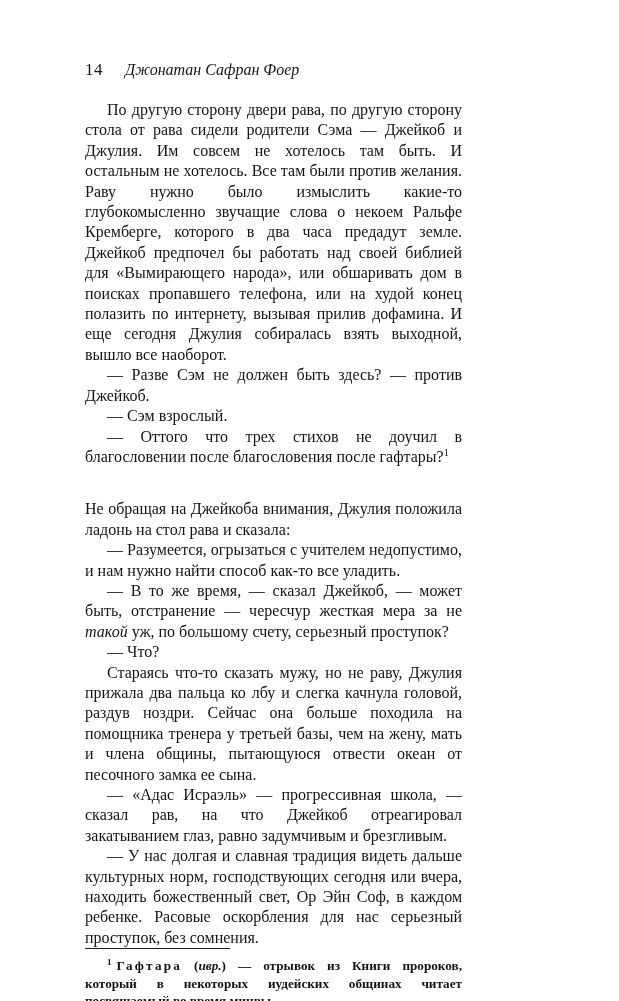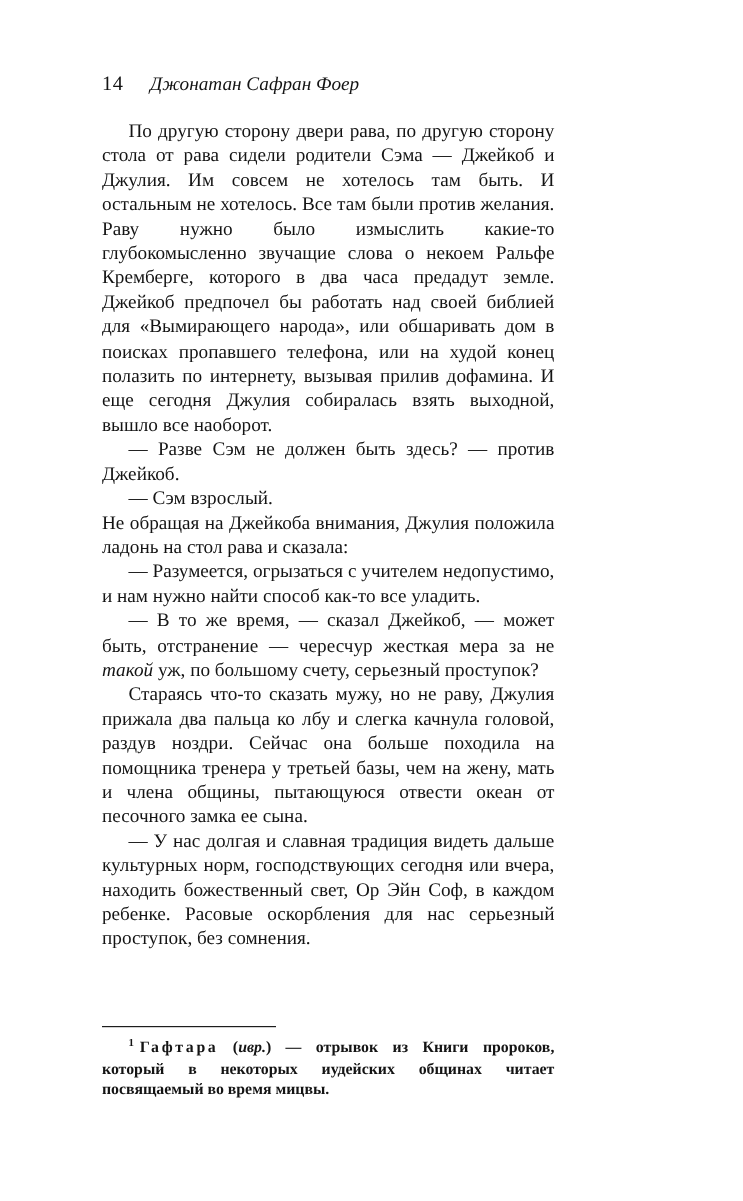--- a/index.html
+++ b/index.html
@@ -32,21 +32,21 @@
   .running-title {
     font-style: italic;
     font-size: 16px;
   }
   .body-text p {
     font-size: 16px;
     line-height: 20.4px;
     text-align: justify;
     text-indent: 22px;
   }
-  .body-text p.no-indent { text-indent: 0; }
+  .body-text p.no-indent { text-indent: 0; margin-top: 32px; }
   .fn-ref {
     font-size: 10px;
     line-height: 0;
     vertical-align: super;
   }
   .footnote {
     margin-top: auto;
     flex: 0 0 auto;
   }
   .footnote-rule {
@@ -79,31 +79,34 @@
   <main class="body-text">
 
     <p><span>По другую сторону двери рава, по другую сторону стола от рава сидели родители Сэма — Джейкоб и Джулия. Им совсем не хотелось там быть. И остальным не хотелось. Все там были против желания. Раву нужно было измыслить какие-то глубокомысленно звучащие слова о некоем Ральфе Кремберге, которого в два часа предадут земле. Джейкоб предпочел бы работать над своей библией для «Вымирающего народа», или обшаривать дом в поисках пропавшего телефона, или на худой конец полазить по интернету, вызывая прилив дофамина. И еще сегодня Джулия собиралась взять выходной, вышло все наоборот.</span></p>
 
     <p><span>— Разве Сэм не должен быть здесь? — против Джейкоб.</span></p>
 
 
     <p><span>— Сэм взрослый.</span></p>
 
 
+    <p><span>— Оттого что трех стихов не доучил в благословении после благословения после гафтары?</span><sup class="fn-ref">1</sup></p>
 
     <p class="no-indent"><span>Не обращая на Джейкоба внимания, Джулия положила ладонь на стол рава и сказала:</span></p>
 
     <p><span>— Разумеется, огрызаться с учителем недопустимо, и нам нужно найти способ как-то все уладить.</span></p>
 
     <p><span>— В то же время, — сказал Джейкоб, — может быть, отстранение — чересчур жесткая мера за не </span><i>такой</i><span> уж, по большому счету, серьезный проступок?</span></p>
 
 
+    <p><span>— Что?</span></p>
 
     <p><span>Стараясь что-то сказать мужу, но не раву, Джулия прижала два пальца ко лбу и слегка качнула головой, раздув ноздри. Сейчас она больше походила на помощника тренера у третьей базы, чем на жену, мать и члена общины, пытающуюся отвести океан от песочного замка ее сына.</span></p>
 
+    <p><span>— «Адас Исраэль» — прогрессивная школа, — сказал рав, на что Джейкоб отреагировал закатыванием глаз, равно задумчивым и брезгливым.</span></p>
 
     <p><span>— У нас долгая и славная традиция видеть дальше культурных норм, господствующих сегодня или вчера, находить божественный свет, Ор Эйн Соф, в каждом ребенке. Расовые оскорбления для нас серьезный проступок, без сомнения.</span></p>
 
   </main>
 
   <div class="footnote">
     <hr class="footnote-rule">
     <p class="footnote-text"><sup class="fn-ref">1</sup><span class="spaced">Гафтара</span><span> (</span><i>ивр.</i><span>) — отрывок из Книги пророков, который в некоторых иудейских общинах читает посвящаемый во время мицвы.</span></p>
   </div>
 

